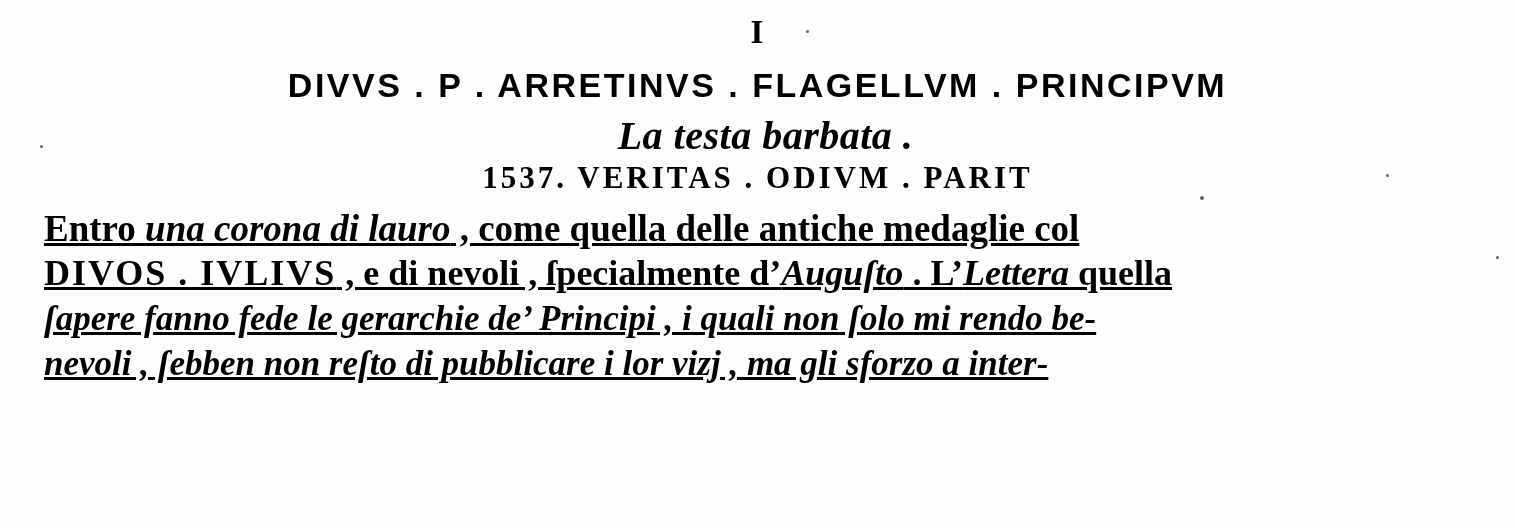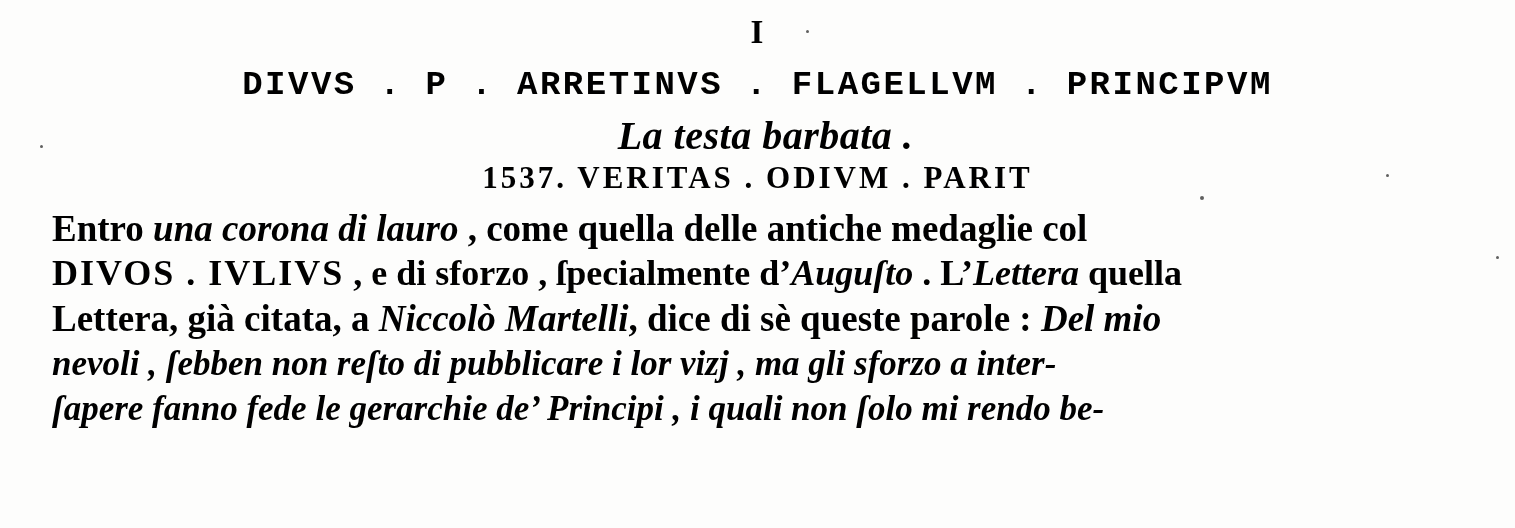--- a/index.html
+++ b/index.html
@@ -40,21 +40,21 @@
     font-weight: bold;
     font-size: 33px;
     letter-spacing: 1px;
   }
   .head-caps1 {
     position: absolute;
     top: 66px;
     left: 0;
     width: 100%;
     text-align: center;
-    font-family: Liberation Mono, monospace;
+    font-family: Liberation Sans, sans-serif;
     font-weight: bold;
     font-size: 34px;
     letter-spacing: 2.5px;
     white-space: nowrap;
   }
   .head-italic {
     position: absolute;
     top: 112px;
     left: 8px;
     width: 100%;
@@ -75,22 +75,23 @@
     font-weight: bold;
     font-size: 31px;
     letter-spacing: 3px;
     white-space: nowrap;
   }
 
   
   .body-block {
     position: absolute;
     top: 206px;
-    left: 52px;
+    left: 44px;
     width: 1420px;
+    text-decoration: underline;
   }
   .ln {
     font-family: "Liberation Serif", serif;
     font-size: 37px;
     line-height: 45px;
     white-space: nowrap;
     font-weight: bold;
     letter-spacing: 0px;
   }
   .ln.roman { font-style: normal; }
@@ -111,24 +112,23 @@
 
 <div id="page">
 
   <div class="head-num">I</div>
   <div class="head-caps1">DIVVS . P . ARRETINVS . FLAGELLVM . PRINCIPVM</div>
   <div class="head-italic">La testa barbata .</div>
   <div class="head-caps2">1537.   VERITAS . ODIVM . PARIT</div>
 
   <div class="body-block">
     <div class="ln roman ln-1"><span>Entro </span><span class="it">una corona di lauro</span><span> , come quella delle antiche medaglie col</span></div>
-    <div class="ln roman ln-2"><span class="sc">DIVOS . IVLIVS</span><span> , e di sforzo ,  ſpecialmente d’</span><span class="it">Auguſto</span><span> . L’</span><span class="it">Lettera</span><span> quella</span></div>
-    <div class="ln roman ln-3"><span>Lettera, già citata, a </span><span class="it">Niccolò Martelli</span><span>, dice di sè queste parole : </span><span class="it">Del mio</span></div>
+    <div class="ln roman ln-2"><span class="sc">DIVOS . IVLIVS</span><span> , e di nevoli ,  ſpecialmente d’</span><span class="it">Auguſto</span><span> . L’</span><span class="it">Lettera</span><span> quella</span></div>
+    <div class="ln ln-4"><span class="it">ſapere  fanno fede le gerarchie de’ Principi , i quali non ſolo mi rendo be-</span></div>
     <div class="ln ln-5"><span class="it">nevoli , ſebben non reſto di pubblicare i lor vizj , ma gli sforzo a inter-</span></div>
-    <div class="ln ln-4"><span class="it">ſapere  fanno fede le gerarchie de’ Principi , i quali non ſolo mi rendo be-</span></div>
   </div>
 
   <div id="speck-layer">
       <div class="speck" style="left: 806px; top: 30px; width: 3px; height: 3px;"></div>
       <div class="speck" style="left: 40px; top: 145px; width: 3px; height: 3px;"></div>
       <div class="speck" style="left: 1200px; top: 196px; width: 4px; height: 4px;"></div>
       <div class="speck" style="left: 1386px; top: 174px; width: 3px; height: 3px;"></div>
       <div class="speck" style="left: 1496px; top: 256px; width: 3px; height: 3px;"></div>
     </div>
 </div>

